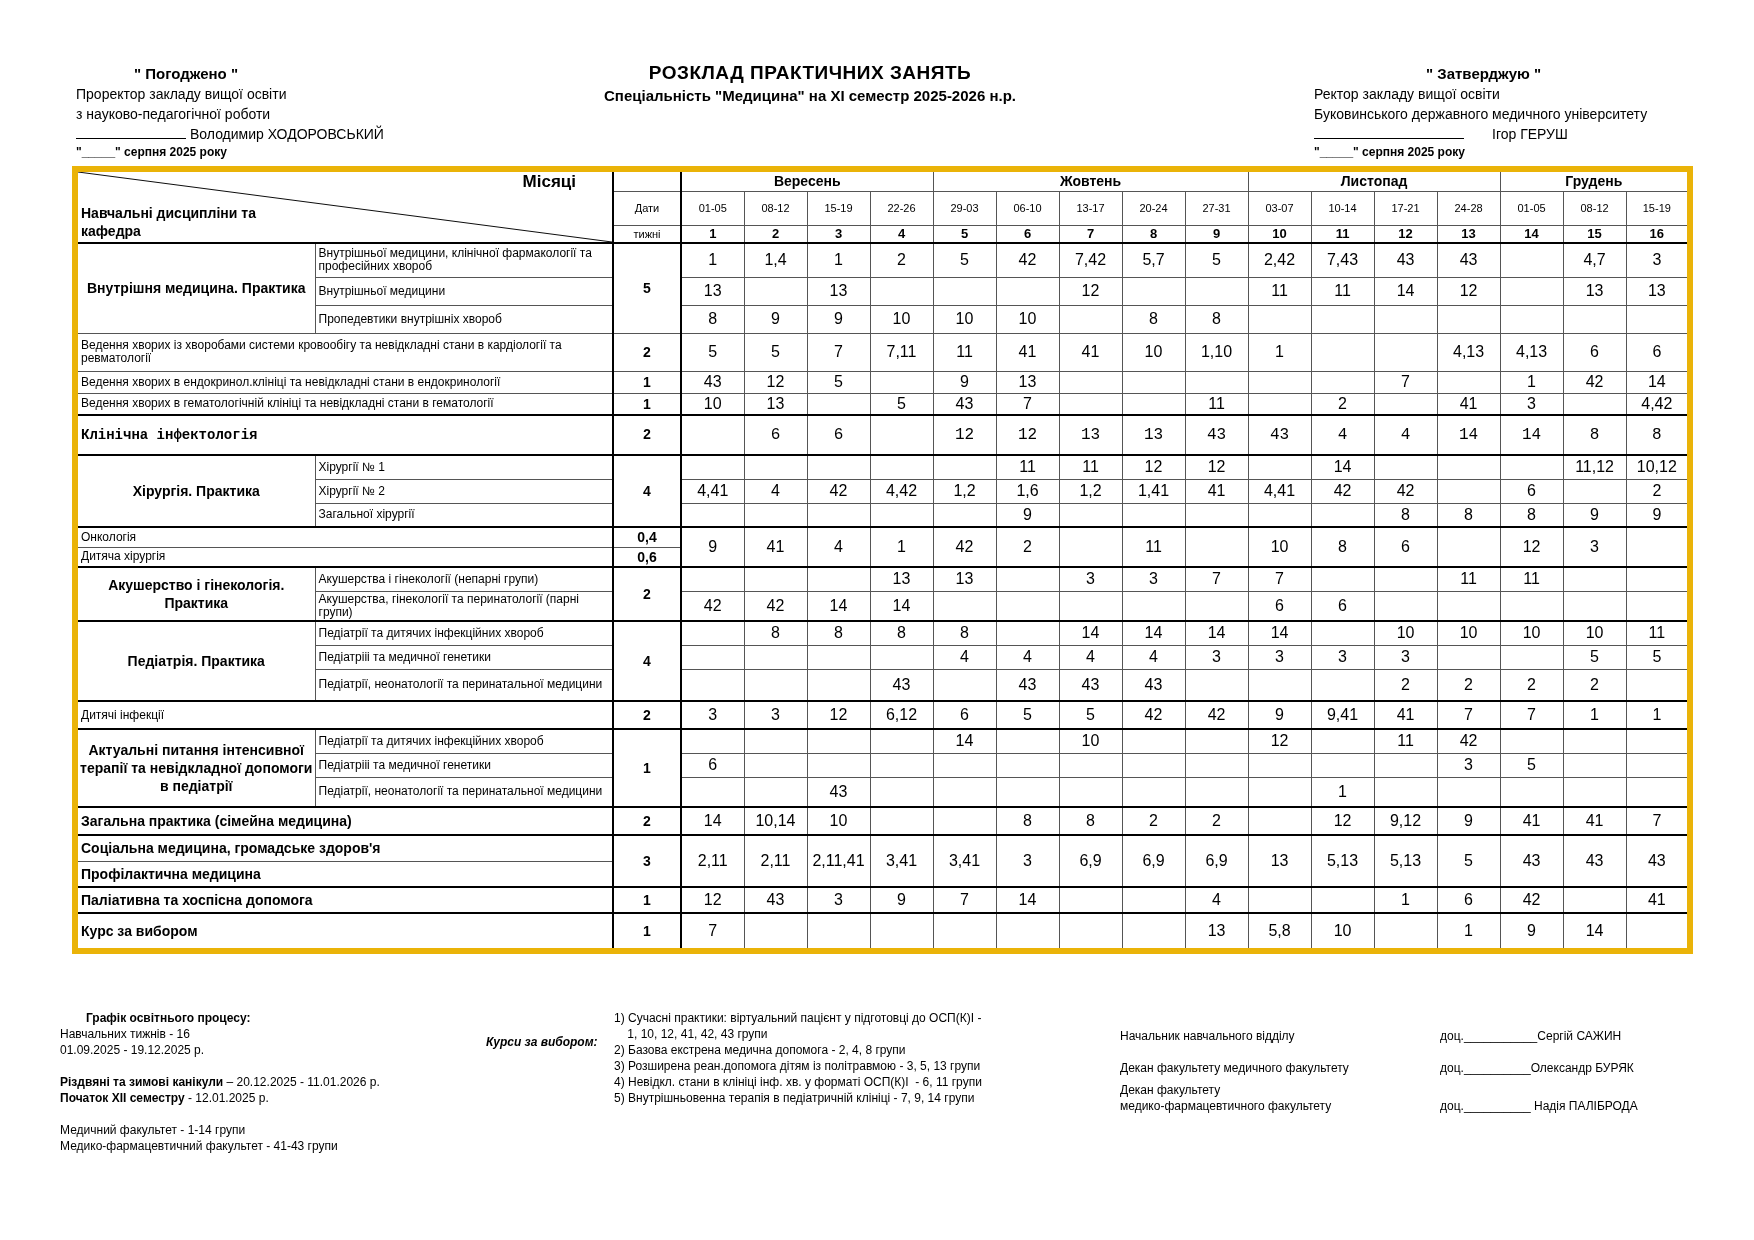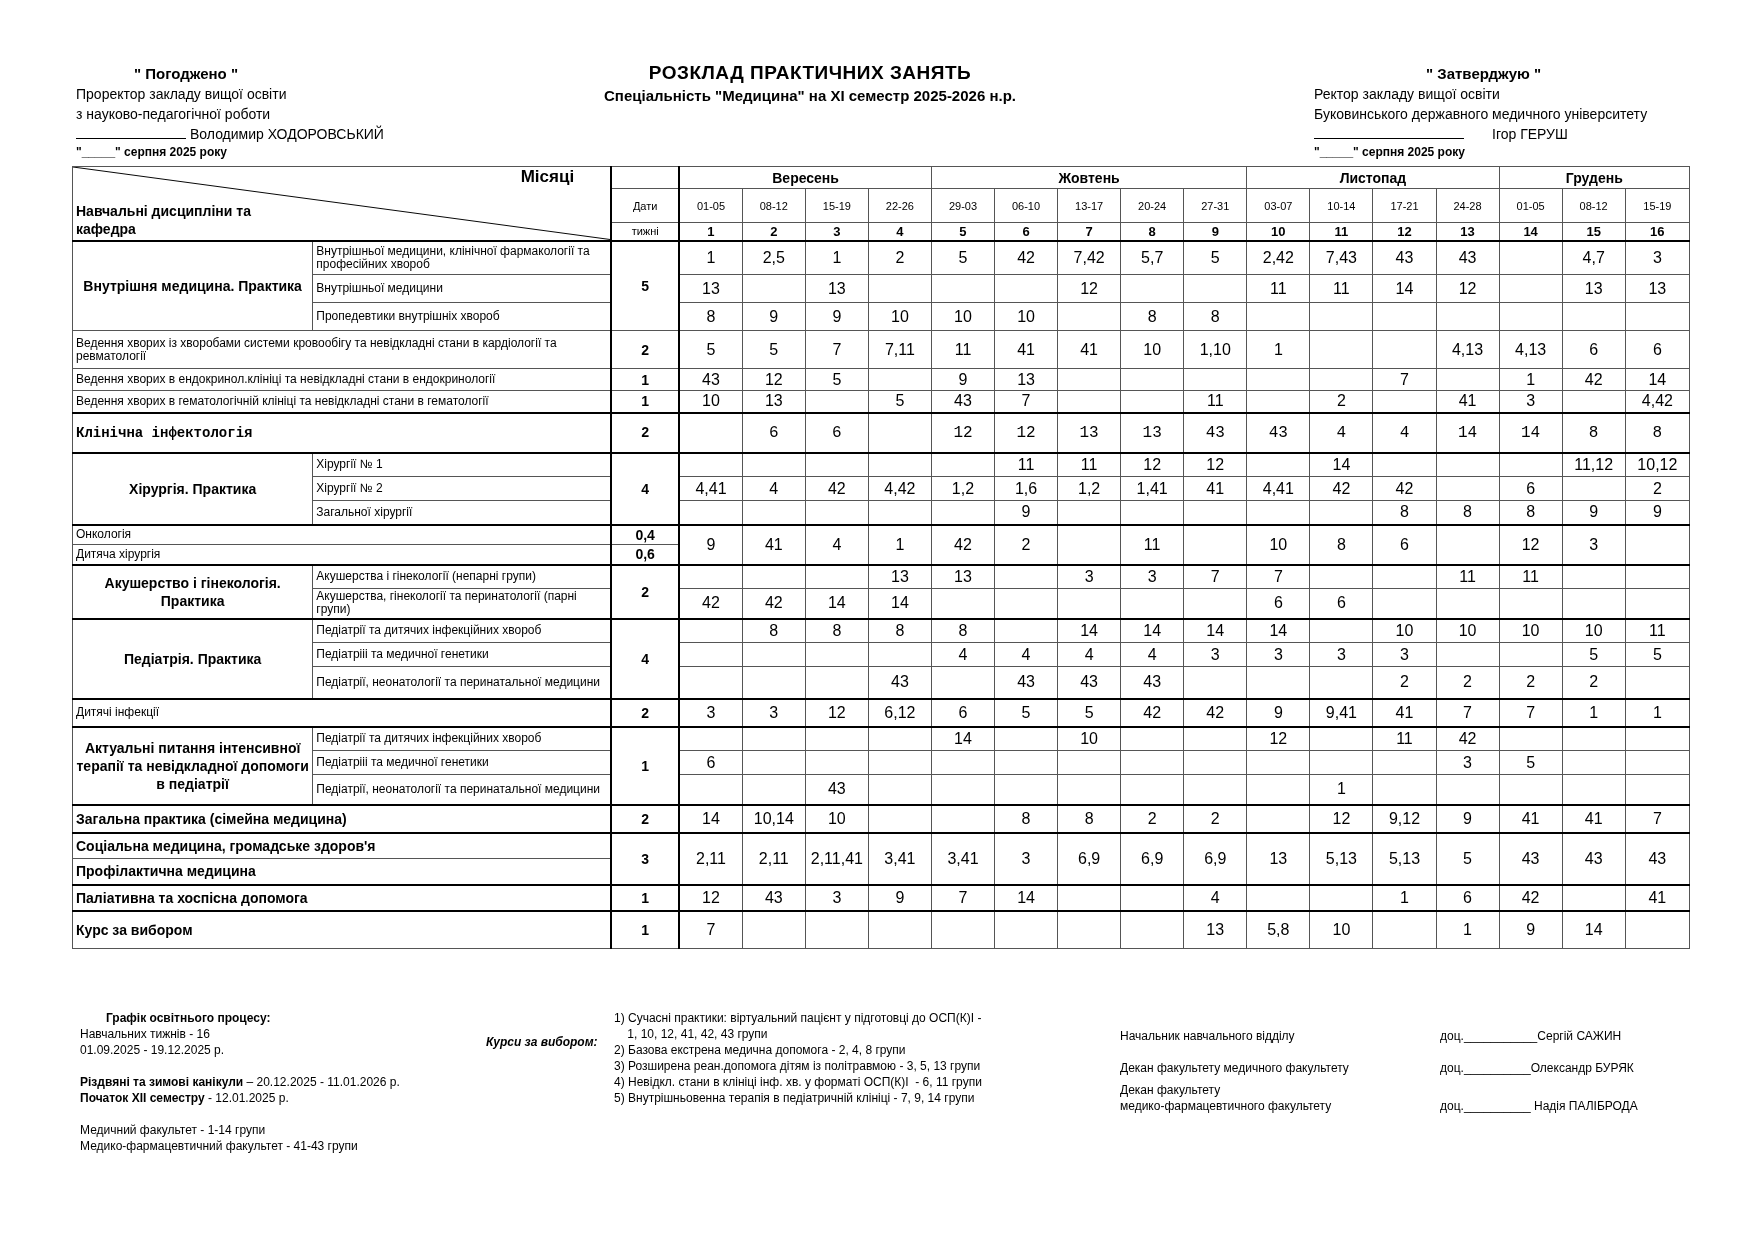--- a/index.html
+++ b/index.html
@@ -18,21 +18,21 @@
   table.sched { position:absolute; left:72px; top:166px; width:1618px; border-collapse:collapse; table-layout:fixed; }
   table.sched td { border:1px solid #555; font-size:16px; text-align:center; vertical-align:middle; padding:0; overflow:hidden; }
   table.sched td.lbl { text-align:left; font-size:12px; padding-left:3px; line-height:13px; }
   table.sched td.lblb { text-align:left; font-size:14px; font-weight:bold; padding-left:3px; }
   table.sched td.grp { font-size:14px; font-weight:bold; text-align:center; line-height:18px; }
   table.sched td.wk { font-size:14px; font-weight:bold; border-left:2px solid #000; border-right:2px solid #000; }
   table.sched td.hm { font-size:14px; font-weight:bold; }
   table.sched td.hd { font-size:11px; }
   table.sched td.hn { font-size:13px; font-weight:bold; }
   table.sched tr.thick td { border-top:2px solid #000; }
-  table.sched { border:1px solid #eab308; }
+  table.sched { border:6px solid #eab308; }
 
   .foot { font-size:12px; line-height:16px; }
   .foot b { font-weight:bold; }
 </style>
 </head>
 <body>
 
 <div class="abs hdr-left">
   <div class="title">" Погоджено "</div>
   <div>Проректор закладу вищої освіти</div>
@@ -129,21 +129,21 @@
         <td class="hn" style="border-bottom: 2px solid rgb(0, 0, 0);">15</td>
         <td class="hn" style="border-bottom: 2px solid rgb(0, 0, 0);">16</td>
       </tr>
   </tbody>
     <tbody id="sched-body">
       <tr style="height: 34px;">
         <td class="grp" rowspan="3">Внутрішня медицина. Практика</td>
         <td class="lbl">Внутрішньої медицини, клінічної фармакології та професійних хвороб</td>
         <td class="wk" rowspan="3">5</td>
         <td>1</td>
-        <td>2,5</td>
+        <td>1,4</td>
         <td>1</td>
         <td>2</td>
         <td>5</td>
         <td>42</td>
         <td>7,42</td>
         <td>5,7</td>
         <td>5</td>
         <td>2,42</td>
         <td>7,43</td>
         <td>43</td>
@@ -610,21 +610,21 @@
         <td>10</td>
         <td></td>
         <td>1</td>
         <td>9</td>
         <td>14</td>
         <td></td>
       </tr>
     </tbody>
 </table>
 
-<div class="abs foot" style="left:80px;top:1010px;width:440px;">
+<div class="abs foot" style="left:60px;top:1010px;width:440px;">
   <div style="padding-left:26px;font-weight:bold;">Графік освітнього процесу:</div>
   <div>Навчальних тижнів - 16</div>
   <div>01.09.2025 - 19.12.2025 р.</div>
   <div style="height:16px"></div>
   <div><b>Різдвяні та зимові канікули</b><span> –  20.12.2025 - 11.01.2026 р.</span></div>
   <div><b>Початок XII семестру</b><span> - 12.01.2025 р.</span></div>
   <div style="height:16px"></div>
   <div>Медичний факультет - 1-14 групи</div>
   <div>Медико-фармацевтичний факультет - 41-43 групи</div>
 </div>

